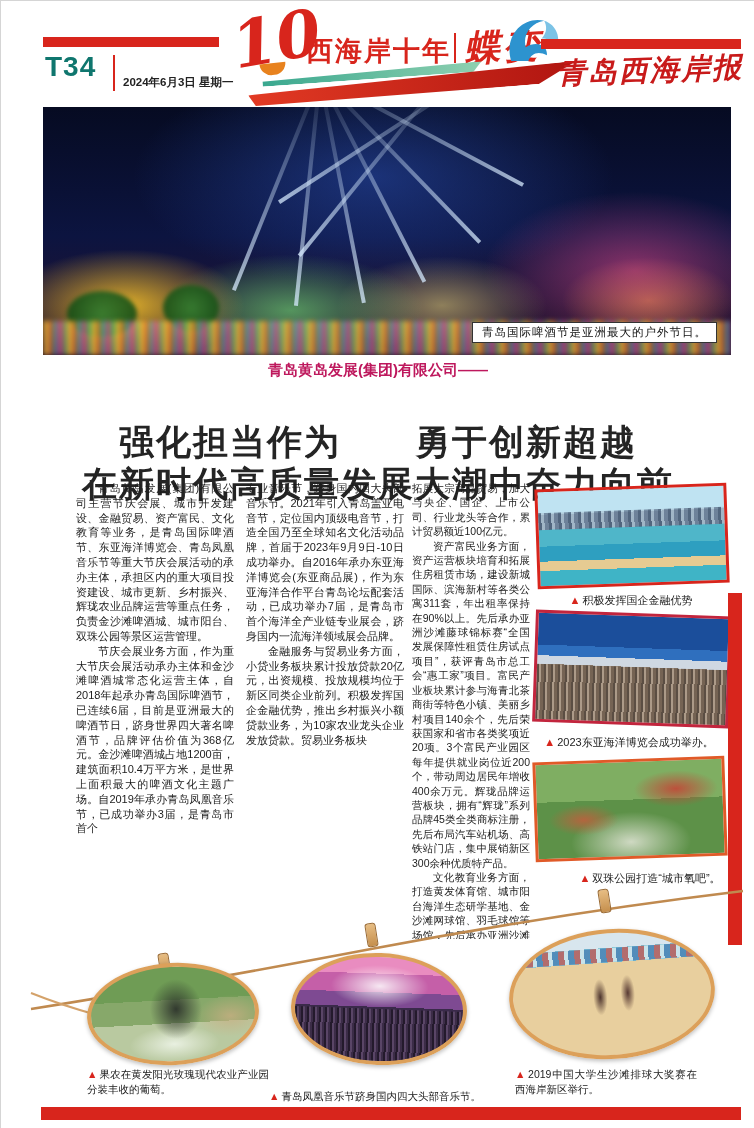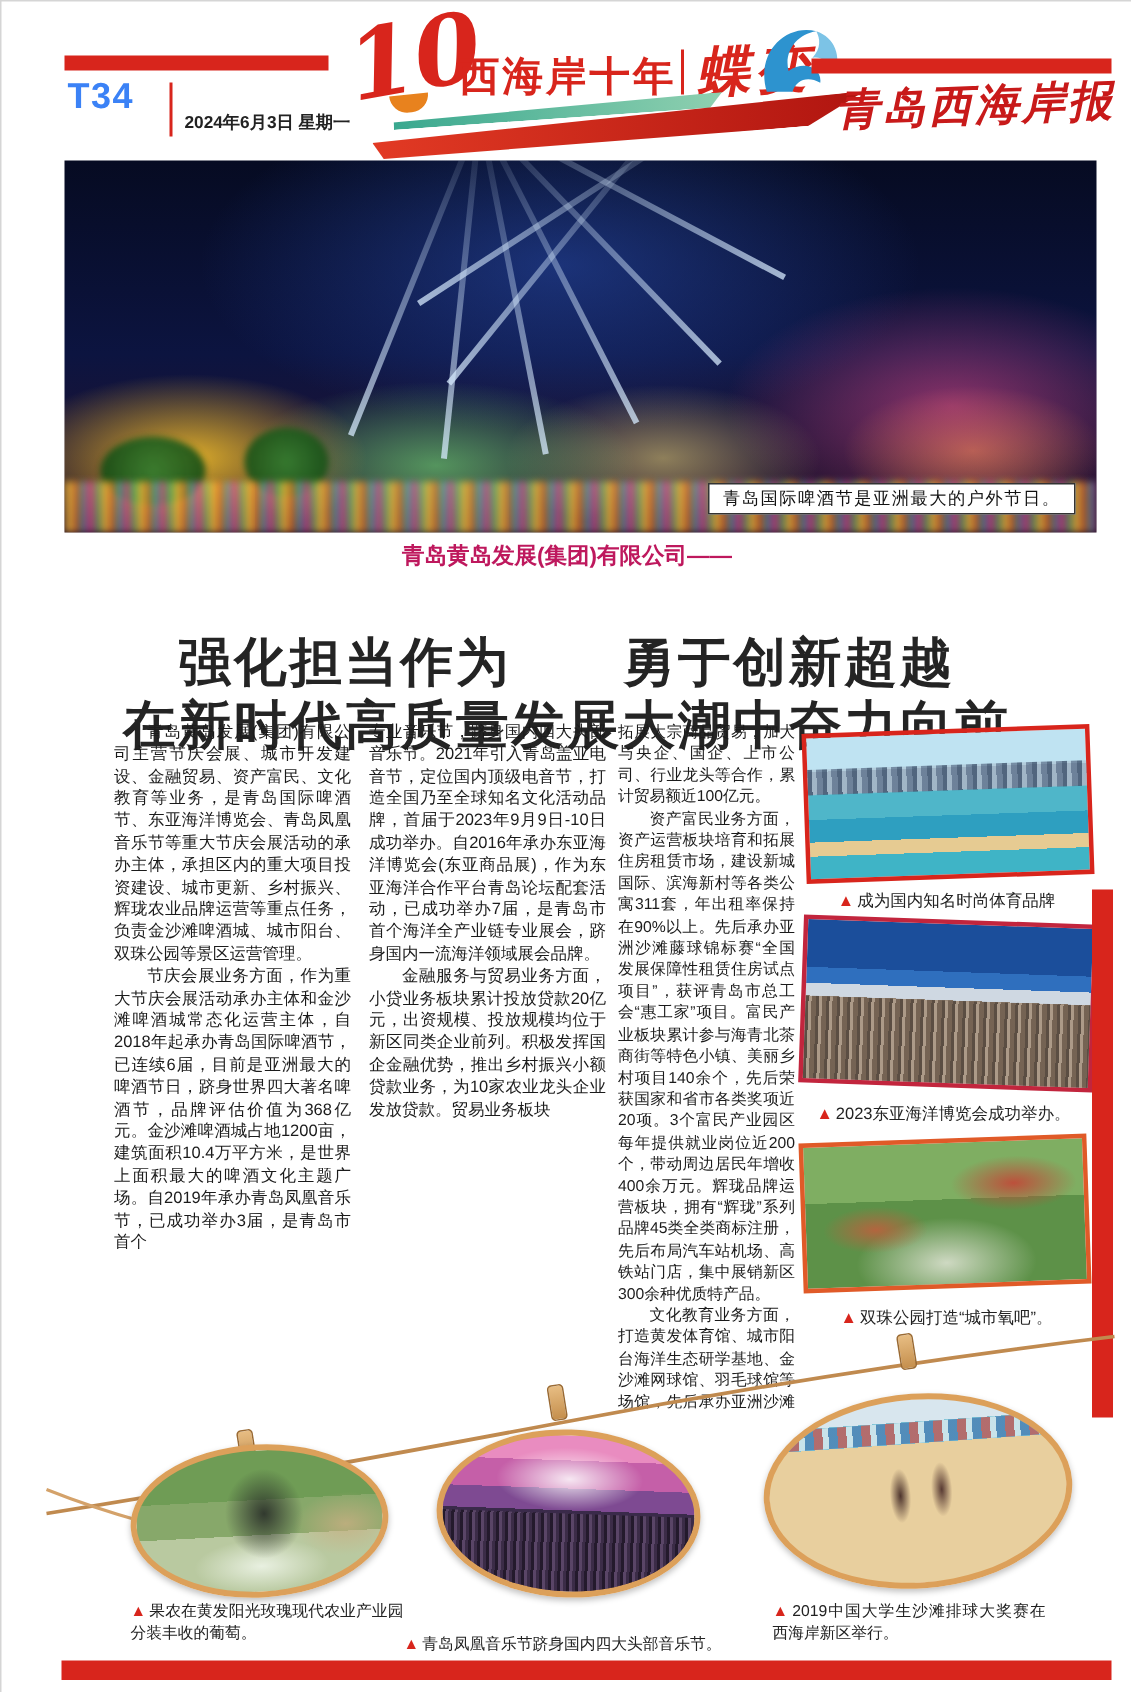--- a/index.html
+++ b/index.html
@@ -1,21 +1,21 @@
 <!DOCTYPE html>
 <html><head>
 <meta charset="utf-8">
 <style>
   html,body{margin:0;padding:0;background:#e9e9e9;}
   .page{position:relative;width:754px;height:1128px;background:#fff;margin:0 auto;
         border:1px solid #d5d5d5;overflow:hidden;font-family:"Liberation Sans",sans-serif;color:#1a1a1a;}
 
   
   .topbar-left{position:absolute;left:42px;top:36px;width:176px;height:10px;background:#d8251c;}
-  .pageno{position:absolute;left:44px;top:50px;font-size:24px;font-weight:900;color:#3b82f6;letter-spacing:1px;}
+  .pageno{position:absolute;left:44px;top:50px;font-size:28px;font-weight:900;color:#0f766e;letter-spacing:1px;}
   .head-vrule{position:absolute;left:112px;top:54px;width:2px;height:36px;background:#d8251c;}
   .dateblock{position:absolute;left:122px;top:53px;font-size:11.5px;line-height:19px;font-weight:700;color:#222;white-space:pre-line;}
 
   .banner{position:absolute;left:225px;top:6px;width:330px;height:100px;}
   .banner-numeral{position:absolute;left:6px;top:0px;font-family:"DejaVu Serif",serif;font-style:italic;
                   font-weight:900;font-size:64px;color:#d8251c;transform:rotate(-10deg);line-height:1;}
   .banner-boat{position:absolute;left:34px;top:56px;width:26px;height:12px;background:#e8821e;
                border-radius:0 0 12px 12px;transform:rotate(-6deg);}
   .banner-title{position:absolute;left:80px;top:26px;font-size:27px;font-weight:900;color:#d8251c;letter-spacing:2px;font-family:Liberation Serif, serif;}
   .banner-div{position:absolute;left:228px;top:26px;width:2px;height:30px;background:#d8251c;}
@@ -78,21 +78,21 @@
       background:repeating-linear-gradient(90deg,rgba(40,30,25,.6) 0 2px,rgba(215,195,175,.55) 2px 4px,rgba(90,70,55,.55) 4px 7px);}
   .sphoto-3{left:458px;top:278px;width:192px;height:100px;border:3px solid #e05a28;transform:rotate(-2deg);
       background:
         radial-gradient(ellipse 60px 26px at 75% 30%, rgba(195,70,55,.9), transparent 70%),
         radial-gradient(ellipse 50px 22px at 25% 60%, rgba(200,90,60,.8), transparent 70%),
         radial-gradient(ellipse 80px 40px at 50% 85%, rgba(235,235,225,.8), transparent 75%),
         linear-gradient(180deg,#7fae62 0 40%,#5d9148 40% 100%);}
   .scap{position:absolute;font-size:11px;color:#222;text-align:center;}
   .scap-1{left:452px;top:112px;width:206px;}
   .scap-2{left:446px;top:254px;width:214px;}
-  .scap-3{left:450px;top:390px;width:210px;}
+  .scap-3{left:469px;top:390px;width:210px;}
   .tri{color:#d8251c;margin-right:2px;}
 
   .right-accent-bar{position:absolute;left:727px;top:592px;width:14px;height:352px;background:#d8251c;}
 
   
   .rope-svg{position:absolute;left:0;top:880px;}
   .clothespin{position:absolute;width:9px;height:22px;border-radius:3px;
       background:linear-gradient(180deg,#e7bd83,#c58f4d);border:1px solid #9a6a33;}
   .pin-1{left:158px;top:952px;transform:rotate(-9deg);}
   .pin-2{left:365px;top:922px;transform:rotate(-9deg);}
@@ -189,21 +189,21 @@
         <p class="para">专业音乐节，跻身国内四大头部音乐节。2021年引入青岛盖亚电音节，定位国内顶级电音节，打造全国乃至全球知名文化活动品牌，首届于2023年9月9日-10日成功举办。自2016年承办东亚海洋博览会(东亚商品展)，作为东亚海洋合作平台青岛论坛配套活动，已成功举办7届，是青岛市首个海洋全产业链专业展会，跻身国内一流海洋领域展会品牌。</p>
         <p class="para ind">金融服务与贸易业务方面，小贷业务板块累计投放贷款20亿元，出资规模、投放规模均位于新区同类企业前列。积极发挥国企金融优势，推出乡村振兴小额贷款业务，为10家农业龙头企业发放贷款。贸易业务板块</p>
       </div>
     <div class="col col-2">
         <p class="para">拓展大宗商品贸易，加大与央企、国企、上市公司、行业龙头等合作，累计贸易额近100亿元。</p>
         <p class="para ind">资产富民业务方面，资产运营板块培育和拓展住房租赁市场，建设新城国际、滨海新村等各类公寓311套，年出租率保持在90%以上。先后承办亚洲沙滩藤球锦标赛“全国发展保障性租赁住房试点项目”，获评青岛市总工会“惠工家”项目。富民产业板块累计参与海青北茶商街等特色小镇、美丽乡村项目140余个，先后荣获国家和省市各类奖项近20项。3个富民产业园区每年提供就业岗位近200个，带动周边居民年增收400余万元。辉珑品牌运营板块，拥有“辉珑”系列品牌45类全类商标注册，先后布局汽车站机场、高铁站门店，集中展销新区300余种优质特产品。</p>
         <p class="para ind">文化教育业务方面，打造黄发体育馆、城市阳台海洋生态研学基地、金沙滩网球馆、羽毛球馆等场馆，先后承办亚洲沙滩藤球锦标赛、全国大学生沙滩排球大奖赛、第十四届全国学生运动会沙滩排球赛等20余项国际性、国字号体育赛事，打造青岛时尚体育自主IP，成为国内知名时尚体育品牌。</p>
       </div>
 
     <div class="sphoto sphoto-1"></div>
-    <div class="scap scap-1"><span class="tri">▲</span><span>成为国内知名时尚体育品牌</span></div>
+    <div class="scap scap-1"><span class="tri">▲</span><span>积极发挥国企金融优势</span></div>
 
     <div class="sphoto sphoto-2"></div>
     <div class="scap scap-2"><span class="tri">▲</span><span>2023东亚海洋博览会成功举办。</span></div>
 
     <div class="sphoto sphoto-3"></div>
     <div class="scap scap-3"><span class="tri">▲</span><span>双珠公园打造“城市氧吧”。</span></div>
   </div>
 
   <div class="right-accent-bar"></div>
 

